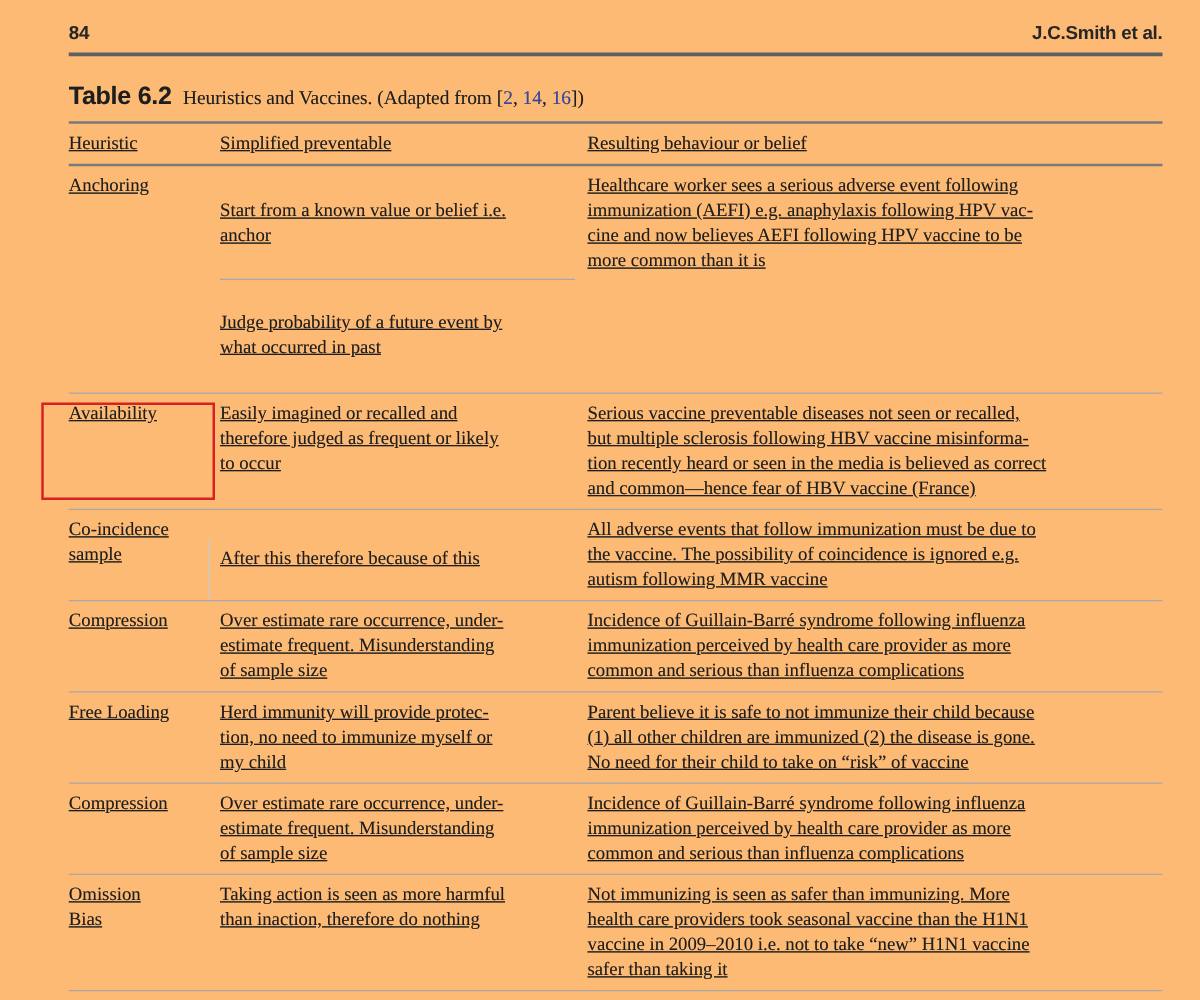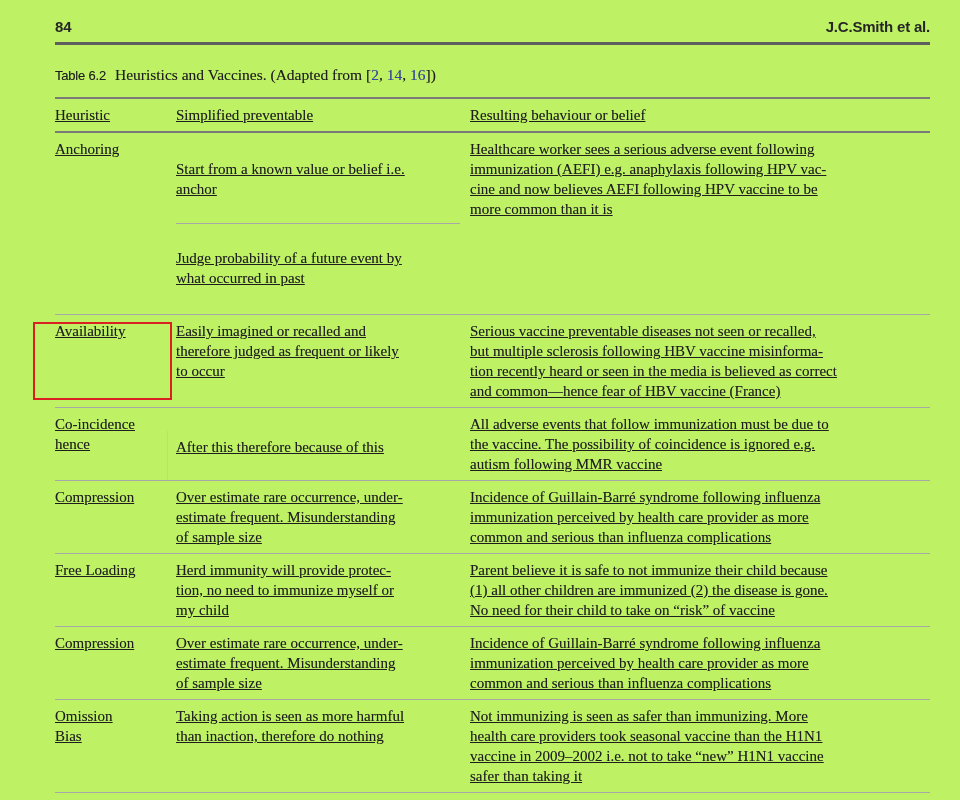--- a/index.html
+++ b/index.html
@@ -1,43 +1,43 @@
 <!DOCTYPE html>
 <html style="--highlight-red: #d92121; --citation-blue: #3448a5;"><head>
 <meta charset="utf-8">
 <style>
   html, body { margin:0; padding:0; }
   body {
     width:960px; height:800px; background:#ffffff;
     font-family:"Liberation Serif", serif; color:#1c1c1c;
     position:relative; overflow:hidden;
   }
-  .page { position:absolute; inset:0; background:#bef264;padding-left:11px; }
+  .page { position:absolute; inset:0; background:#fdba74;padding-left:11px; }
 
   
   .running-head {
     position:absolute; left:55px; top:18px; width:875px;
     display:flex; justify-content:space-between; align-items:flex-end;
     font-family:"Liberation Sans", sans-serif; font-weight:700;
     font-size:15px; color:#262626; letter-spacing:-0.2px;
   }
   .head-rule {
     position:absolute; left:55px; top:42px; width:875px; height:3px;
     background:#5f5f5f;
   }
 
   
   .caption {
     position:absolute; left:55px; top:66px; width:875px;
     font-size:15.5px; color:#1e1e1e;
     text-shadow:0 0 0.5px rgba(40,40,40,0.45);
   }
   .caption .lbl {
-    font-family:"Liberation Sans", sans-serif; font-weight:400;
-    font-size:13px; margin-right:9px; letter-spacing:-0.2px;
+    font-family:"Liberation Sans", sans-serif; font-weight:700;
+    font-size:20px; margin-right:9px; letter-spacing:-0.2px;
   }
   .cite { color:var(--citation-blue, #3448a5); text-decoration:none; cursor:pointer; }
 
   
   .tbl {
     position:absolute; left:55px; top:97px; width:875px;
     font-size:15px; line-height:20px; color:#1e1e1e;
     text-shadow:0 0 0.5px rgba(40,40,40,0.45);
   }
   .rule       { height:1px; background:#a8a8a8; }
@@ -102,21 +102,21 @@
 to occur</div>
       <div class="c3">Serious vaccine preventable diseases not seen or recalled,
 but multiple sclerosis following HBV vaccine misinforma-
 tion recently heard or seen in the media is believed as correct
 and common—hence fear of HBV vaccine (France)</div>
     </div>
     <div class="rule"></div>
 
     <div class="row hl">
       <div class="c1">Co-incidence
-hence</div>
+sample</div>
       <div class="c2">After this therefore because of this</div>
       <div class="c3">All adverse events that follow immunization must be due to
 the vaccine. The possibility of coincidence is ignored e.g.
 autism following MMR vaccine</div>
     </div>
     <div class="rule"></div>
 
     <div class="row">
       <div class="c1">Compression</div>
       <div class="c2">Over estimate rare occurrence, under-
@@ -150,21 +150,21 @@
     </div>
     <div class="rule"></div>
 
     <div class="row">
       <div class="c1">Omission
 Bias</div>
       <div class="c2">Taking action is seen as more harmful
 than inaction, therefore do nothing</div>
       <div class="c3">Not immunizing is seen as safer than immunizing. More
 health care providers took seasonal vaccine than the H1N1
-vaccine in 2009–2002 i.e. not to take “new” H1N1 vaccine
+vaccine in 2009–2010 i.e. not to take “new” H1N1 vaccine
 safer than taking it</div>
     </div>
     <div class="rule"></div>
 
     <div class="row">
       <div class="c1">Over
 confidence</div>
       <div class="c2">Faith in own judgments. Believe they
 know their own health risks. Think
 nothing bad could happen to them</div>

